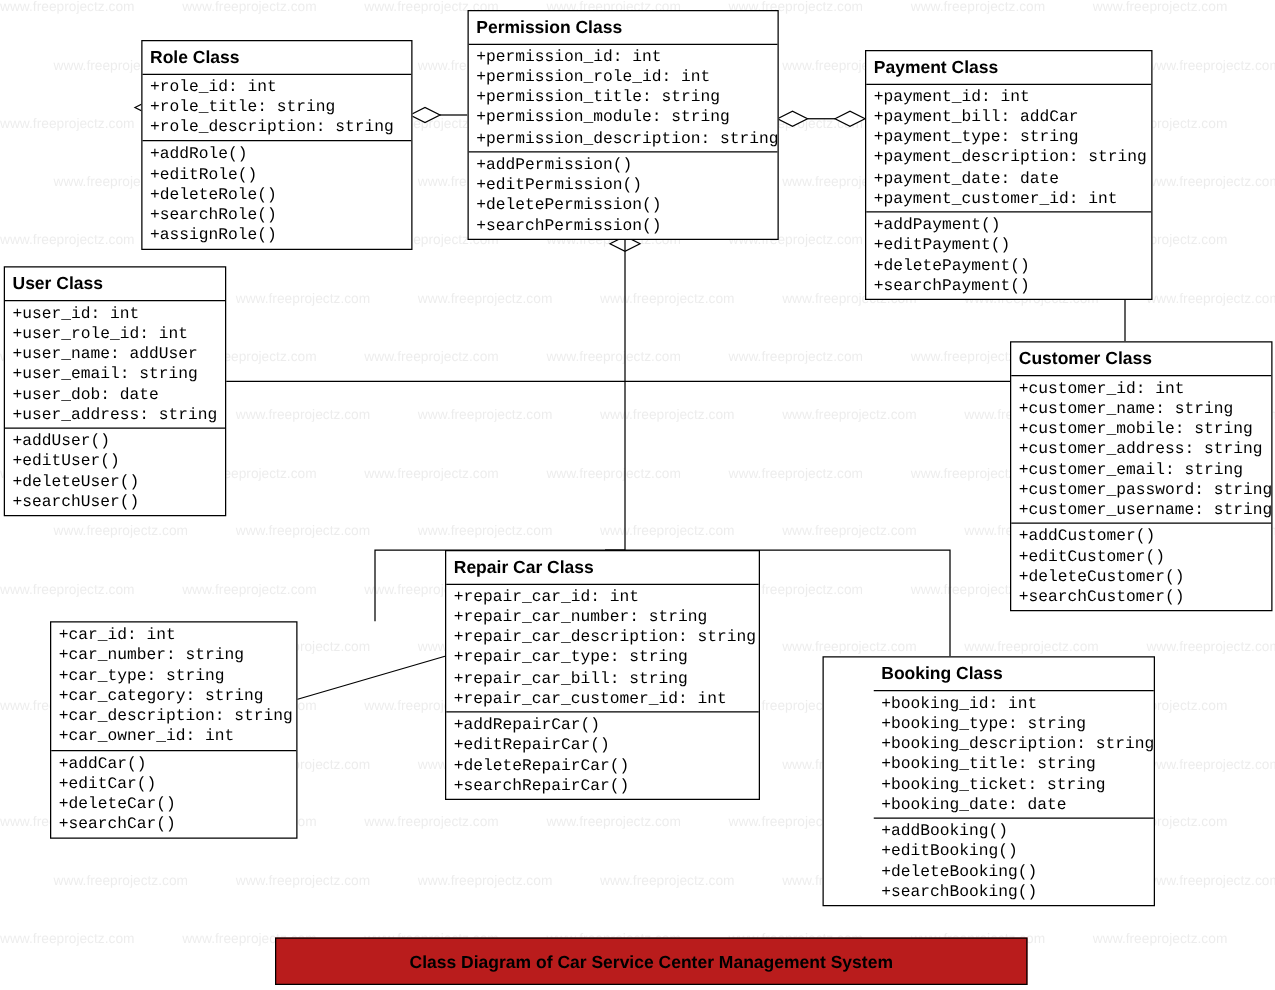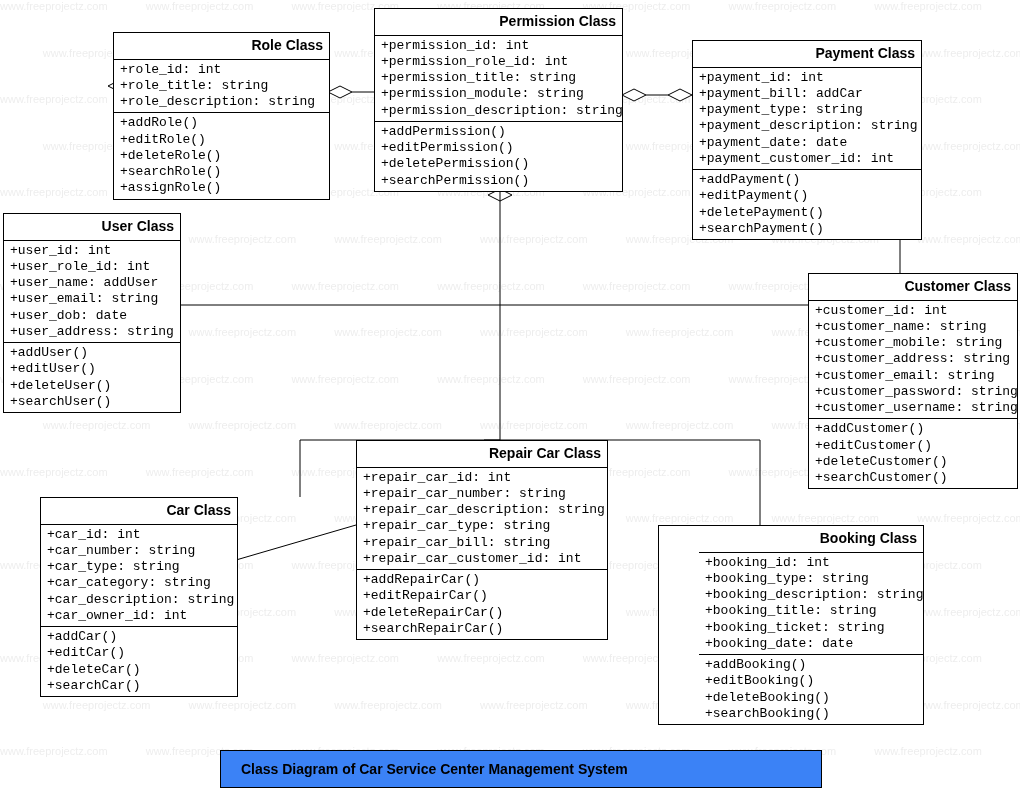--- a/index.html
+++ b/index.html
@@ -31,42 +31,42 @@
     background: #fff;
     border: 1px solid #000;
     z-index: 2;
     font-family: "Courier New", monospace;
     font-size: 13px;
     line-height: 1.25;
   }
   .class-title {
     font-family: Verdana, Arial, sans-serif;
     font-weight: bold;
-    text-align: right;
+    text-align: left;
     padding: 4px 6px;
     border-bottom: 1px solid #000;
     font-size: 14px;
   }
   .class-section {
     padding: 2px 6px;
   }
   .class-section.attrs {
     border-bottom: 1px solid #000;
   }
   .class-section div {
     white-space: nowrap;
   }
   .caption-box {
     position: absolute;
     border: 1px solid #000;
-    background: #3b82f6;
+    background: #b91c1c;
     font-weight: bold;
     font-size: 14px;
     padding: 10px 20px;
-    text-align: left;
+    text-align: center;
     z-index: 2;
   }
   svg.connectors {
     position: absolute;
     top: 0; left: 0;
     width: 1020px;
     height: 792px;
     z-index: 1;
     pointer-events: none;
   }
@@ -350,21 +350,20 @@
     </div>
   <div class="class-section">
       <div>+addRepairCar()</div>
       <div>+editRepairCar()</div>
       <div>+deleteRepairCar()</div>
       <div>+searchRepairCar()</div>
     </div>
 </div>
 
 <div class="class-box" style="left:40px; top:497px; width:196px;">
-  <div class="class-title">Car Class</div>
   <div class="class-section attrs">
       <div>+car_id: int</div>
       <div>+car_number: string</div>
       <div>+car_type: string</div>
       <div>+car_category: string</div>
       <div>+car_description: string</div>
       <div>+car_owner_id: int</div>
     </div>
   <div class="class-section">
       <div>+addCar()</div>

